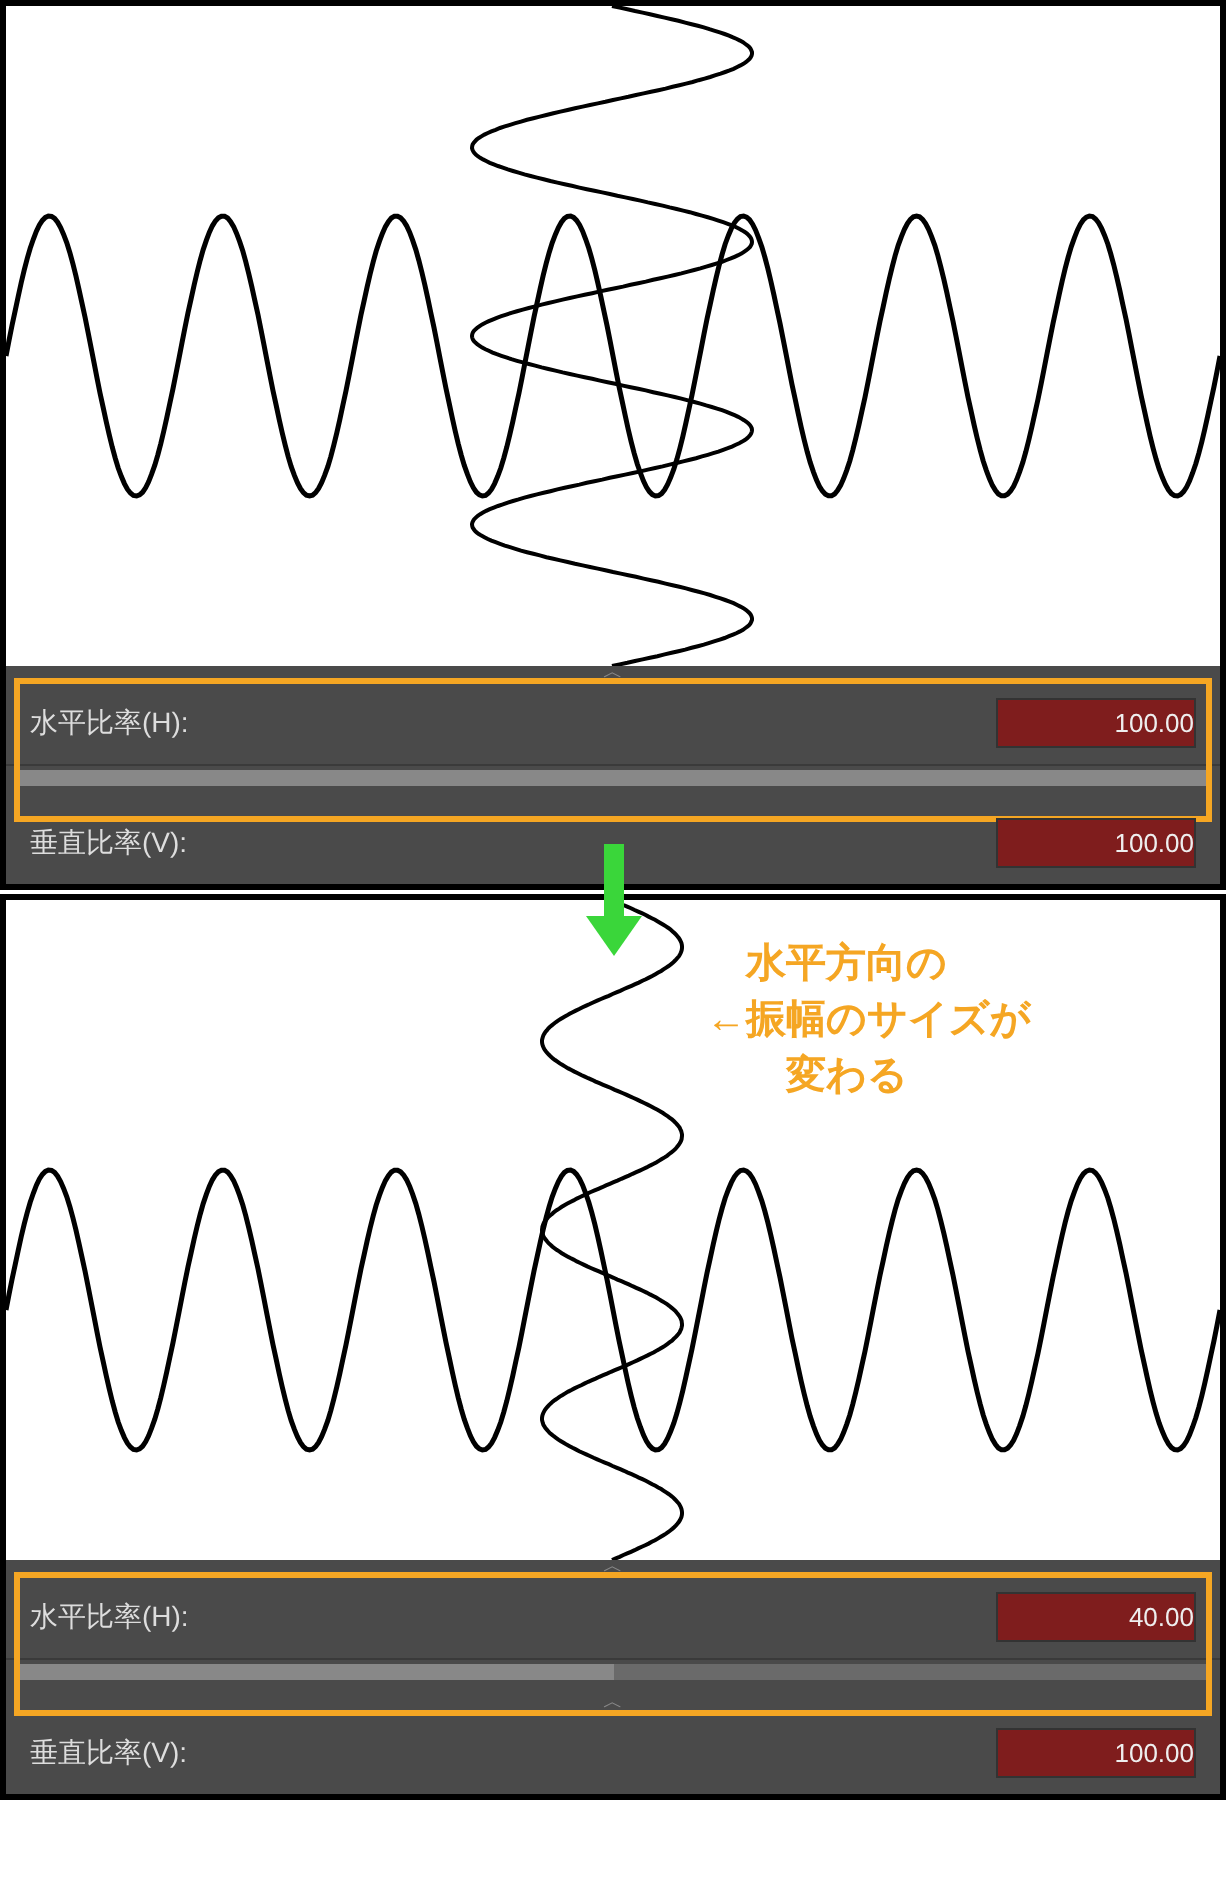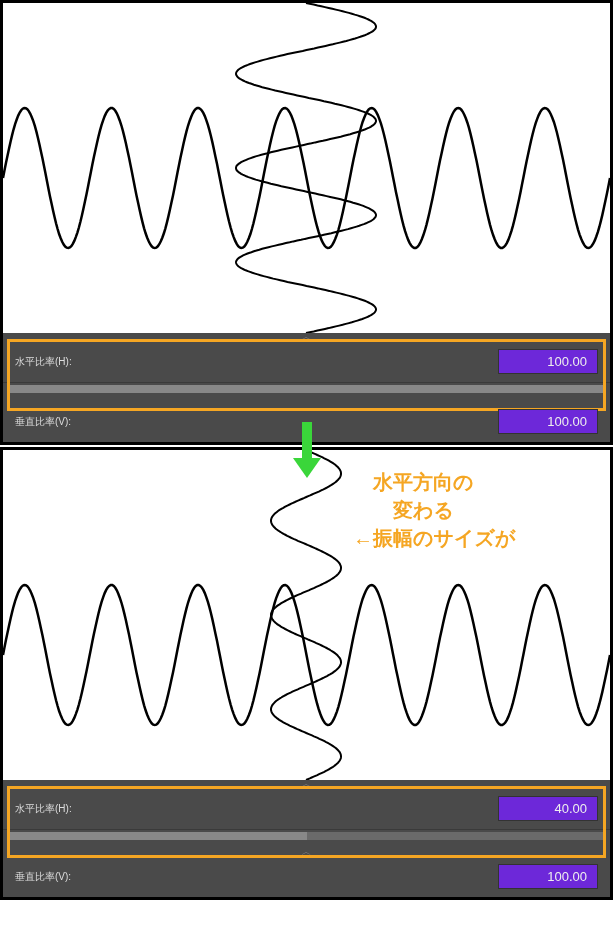--- a/index.html
+++ b/index.html
@@ -32,29 +32,29 @@
   }
   .control-row {
     display: flex;
     align-items: center;
     padding: 8px 12px;
     position: relative;
     border-bottom: 1px solid #3a3a3a;
   }
   .control-label {
     color: #ddd;
-    font-size: 10px;
+    font-size: 14px;
     flex: 0 0 auto;
   }
   .control-value-box {
     margin-left: auto;
-    background: #6d28d9;
+    background: #7f1d1d;
     border: 1px solid #333;
     color: #eee;
-    padding: 4px 10px;
+    padding: 4px 0;
     text-align: right;
     min-width: 100px;
     font-size: 13px;
   }
   .slider-bar {
     height: 8px;
     background: #6a6a6a;
     margin: 2px 4px 8px 4px;
     position: relative;
   }
@@ -132,22 +132,22 @@
 </div>
 
 <div class="panel" style="position:relative;">
   <div class="wave-area">
     <svg viewBox="0 0 607 330">
       <path id="hwave-bot" stroke="#000" stroke-width="2.5" fill="none" d="M0.0 205.0 L1.5 197.3 L3.0 189.7 L4.6 182.3 L6.1 175.2 L7.6 168.4 L9.1 162.1 L10.6 156.3 L12.1 151.1 L13.7 146.5 L15.2 142.6 L16.7 139.5 L18.2 137.2 L19.7 135.7 L21.2 135.0 L22.8 135.2 L24.3 136.2 L25.8 138.1 L27.3 140.8 L28.8 144.2 L30.4 148.4 L31.9 153.2 L33.4 158.7 L34.9 164.7 L36.4 171.3 L37.9 178.2 L39.5 185.5 L41.0 193.0 L42.5 200.6 L44.0 208.3 L45.5 216.0 L47.0 223.5 L48.6 230.8 L50.1 237.8 L51.6 244.3 L53.1 250.5 L54.6 256.0 L56.1 261.0 L57.7 265.3 L59.2 268.8 L60.7 271.6 L62.2 273.5 L63.7 274.7 L65.3 275.0 L66.8 274.4 L68.3 273.1 L69.8 270.9 L71.3 267.9 L72.8 264.1 L74.4 259.6 L75.9 254.5 L77.4 248.8 L78.9 242.5 L80.4 235.8 L81.9 228.7 L83.5 221.3 L85.0 213.8 L86.5 206.1 L88.0 198.4 L89.5 190.8 L91.0 183.4 L92.6 176.2 L94.1 169.4 L95.6 163.0 L97.1 157.1 L98.6 151.8 L100.2 147.1 L101.7 143.1 L103.2 139.9 L104.7 137.5 L106.2 135.9 L107.7 135.1 L109.3 135.1 L110.8 136.0 L112.3 137.8 L113.8 140.3 L115.3 143.7 L116.8 147.7 L118.4 152.5 L119.9 157.9 L121.4 163.9 L122.9 170.3 L124.4 177.2 L126.0 184.4 L127.5 191.9 L129.0 199.5 L130.5 207.2 L132.0 214.9 L133.5 222.4 L135.1 229.7 L136.6 236.8 L138.1 243.4 L139.6 249.6 L141.1 255.3 L142.6 260.3 L144.2 264.7 L145.7 268.3 L147.2 271.2 L148.7 273.3 L150.2 274.6 L151.8 275.0 L153.3 274.6 L154.8 273.3 L156.3 271.2 L157.8 268.3 L159.3 264.7 L160.9 260.3 L162.4 255.3 L163.9 249.6 L165.4 243.4 L166.9 236.8 L168.4 229.7 L170.0 222.4 L171.5 214.9 L173.0 207.2 L174.5 199.5 L176.0 191.9 L177.5 184.4 L179.1 177.2 L180.6 170.3 L182.1 163.9 L183.6 157.9 L185.1 152.5 L186.7 147.7 L188.2 143.7 L189.7 140.3 L191.2 137.8 L192.7 136.0 L194.2 135.1 L195.8 135.1 L197.3 135.9 L198.8 137.5 L200.3 139.9 L201.8 143.1 L203.3 147.1 L204.9 151.8 L206.4 157.1 L207.9 163.0 L209.4 169.4 L210.9 176.2 L212.4 183.4 L214.0 190.8 L215.5 198.4 L217.0 206.1 L218.5 213.8 L220.0 221.3 L221.6 228.7 L223.1 235.8 L224.6 242.5 L226.1 248.8 L227.6 254.5 L229.1 259.6 L230.7 264.1 L232.2 267.9 L233.7 270.9 L235.2 273.1 L236.7 274.4 L238.2 275.0 L239.8 274.7 L241.3 273.5 L242.8 271.6 L244.3 268.8 L245.8 265.3 L247.4 261.0 L248.9 256.0 L250.4 250.5 L251.9 244.3 L253.4 237.8 L254.9 230.8 L256.5 223.5 L258.0 216.0 L259.5 208.3 L261.0 200.6 L262.5 193.0 L264.0 185.5 L265.6 178.2 L267.1 171.3 L268.6 164.7 L270.1 158.7 L271.6 153.2 L273.1 148.4 L274.7 144.2 L276.2 140.8 L277.7 138.1 L279.2 136.2 L280.7 135.2 L282.3 135.0 L283.8 135.7 L285.3 137.2 L286.8 139.5 L288.3 142.6 L289.8 146.5 L291.4 151.1 L292.9 156.3 L294.4 162.1 L295.9 168.4 L297.4 175.2 L298.9 182.3 L300.5 189.7 L302.0 197.3 L303.5 205.0 L305.0 212.7 L306.5 220.3 L308.1 227.7 L309.6 234.8 L311.1 241.6 L312.6 247.9 L314.1 253.7 L315.6 258.9 L317.2 263.5 L318.7 267.4 L320.2 270.5 L321.7 272.8 L323.2 274.3 L324.7 275.0 L326.3 274.8 L327.8 273.8 L329.3 271.9 L330.8 269.2 L332.3 265.8 L333.9 261.6 L335.4 256.8 L336.9 251.3 L338.4 245.3 L339.9 238.7 L341.4 231.8 L343.0 224.5 L344.5 217.0 L346.0 209.4 L347.5 201.7 L349.0 194.0 L350.5 186.5 L352.1 179.2 L353.6 172.2 L355.1 165.7 L356.6 159.5 L358.1 154.0 L359.6 149.0 L361.2 144.7 L362.7 141.2 L364.2 138.4 L365.7 136.5 L367.2 135.3 L368.8 135.0 L370.3 135.6 L371.8 136.9 L373.3 139.1 L374.8 142.1 L376.3 145.9 L377.9 150.4 L379.4 155.5 L380.9 161.2 L382.4 167.5 L383.9 174.2 L385.4 181.3 L387.0 188.7 L388.5 196.2 L390.0 203.9 L391.5 211.6 L393.0 219.2 L394.6 226.6 L396.1 233.8 L397.6 240.6 L399.1 247.0 L400.6 252.9 L402.1 258.2 L403.7 262.9 L405.2 266.9 L406.7 270.1 L408.2 272.5 L409.7 274.1 L411.2 274.9 L412.8 274.9 L414.3 274.0 L415.8 272.2 L417.3 269.7 L418.8 266.3 L420.3 262.3 L421.9 257.5 L423.4 252.1 L424.9 246.1 L426.4 239.7 L427.9 232.8 L429.5 225.6 L431.0 218.1 L432.5 210.5 L434.0 202.8 L435.5 195.1 L437.0 187.6 L438.6 180.3 L440.1 173.2 L441.6 166.6 L443.1 160.4 L444.6 154.7 L446.1 149.7 L447.7 145.3 L449.2 141.7 L450.7 138.8 L452.2 136.7 L453.7 135.4 L455.3 135.0 L456.8 135.4 L458.3 136.7 L459.8 138.8 L461.3 141.7 L462.8 145.3 L464.4 149.7 L465.9 154.7 L467.4 160.4 L468.9 166.6 L470.4 173.2 L471.9 180.3 L473.5 187.6 L475.0 195.1 L476.5 202.8 L478.0 210.5 L479.5 218.1 L481.0 225.6 L482.6 232.8 L484.1 239.7 L485.6 246.1 L487.1 252.1 L488.6 257.5 L490.2 262.3 L491.7 266.3 L493.2 269.7 L494.7 272.2 L496.2 274.0 L497.7 274.9 L499.3 274.9 L500.8 274.1 L502.3 272.5 L503.8 270.1 L505.3 266.9 L506.8 262.9 L508.4 258.2 L509.9 252.9 L511.4 247.0 L512.9 240.6 L514.4 233.8 L516.0 226.6 L517.5 219.2 L519.0 211.6 L520.5 203.9 L522.0 196.2 L523.5 188.7 L525.1 181.3 L526.6 174.2 L528.1 167.5 L529.6 161.2 L531.1 155.5 L532.6 150.4 L534.2 145.9 L535.7 142.1 L537.2 139.1 L538.7 136.9 L540.2 135.6 L541.7 135.0 L543.3 135.3 L544.8 136.5 L546.3 138.4 L547.8 141.2 L549.3 144.7 L550.9 149.0 L552.4 154.0 L553.9 159.5 L555.4 165.7 L556.9 172.2 L558.4 179.2 L560.0 186.5 L561.5 194.0 L563.0 201.7 L564.5 209.4 L566.0 217.0 L567.5 224.5 L569.1 231.8 L570.6 238.7 L572.1 245.3 L573.6 251.3 L575.1 256.8 L576.6 261.6 L578.2 265.8 L579.7 269.2 L581.2 271.9 L582.7 273.8 L584.2 274.8 L585.8 275.0 L587.3 274.3 L588.8 272.8 L590.3 270.5 L591.8 267.4 L593.3 263.5 L594.9 258.9 L596.4 253.7 L597.9 247.9 L599.4 241.6 L600.9 234.8 L602.4 227.7 L604.0 220.3 L605.5 212.7 L607.0 205.0 "></path>
       <path id="vwave-bot" stroke="#000" stroke-width="2" fill="none" d="M303.0 0.0 L304.9 0.8 L306.8 1.6 L308.7 2.5 L310.6 3.3 L312.5 4.1 L314.3 5.0 L316.1 5.8 L317.9 6.6 L319.6 7.4 L321.3 8.3 L322.9 9.1 L324.5 9.9 L325.9 10.7 L327.4 11.6 L328.7 12.4 L330.0 13.2 L331.2 14.0 L332.3 14.8 L333.3 15.7 L334.2 16.5 L335.0 17.3 L335.7 18.1 L336.4 19.0 L336.9 19.8 L337.3 20.6 L337.7 21.4 L337.9 22.3 L338.0 23.1 L338.0 23.9 L337.9 24.8 L337.7 25.6 L337.4 26.4 L337.0 27.2 L336.5 28.1 L335.8 28.9 L335.1 29.7 L334.3 30.5 L333.4 31.4 L332.4 32.2 L331.3 33.0 L330.1 33.8 L328.9 34.6 L327.6 35.5 L326.1 36.3 L324.7 37.1 L323.1 38.0 L321.5 38.8 L319.9 39.6 L318.2 40.4 L316.4 41.3 L314.6 42.1 L312.8 42.9 L310.9 43.7 L309.0 44.5 L307.1 45.4 L305.2 46.2 L303.3 47.0 L301.4 47.9 L299.4 48.7 L297.5 49.5 L295.6 50.3 L293.8 51.1 L291.9 52.0 L290.1 52.8 L288.3 53.6 L286.6 54.5 L284.9 55.3 L283.3 56.1 L281.8 56.9 L280.3 57.8 L278.8 58.6 L277.5 59.4 L276.2 60.2 L275.0 61.0 L273.9 61.9 L272.9 62.7 L271.9 63.5 L271.1 64.3 L270.4 65.2 L269.7 66.0 L269.2 66.8 L268.7 67.7 L268.4 68.5 L268.2 69.3 L268.0 70.1 L268.0 71.0 L268.1 71.8 L268.3 72.6 L268.6 73.4 L269.0 74.3 L269.5 75.1 L270.1 75.9 L270.8 76.7 L271.6 77.5 L272.5 78.4 L273.4 79.2 L274.5 80.0 L275.7 80.8 L276.9 81.7 L278.3 82.5 L279.6 83.3 L281.1 84.2 L282.7 85.0 L284.2 85.8 L285.9 86.6 L287.6 87.5 L289.4 88.3 L291.1 89.1 L293.0 89.9 L294.8 90.8 L296.7 91.6 L298.6 92.4 L300.5 93.2 L302.5 94.0 L304.4 94.9 L306.3 95.7 L308.2 96.5 L310.1 97.3 L312.0 98.2 L313.8 99.0 L315.6 99.8 L317.4 100.7 L319.1 101.5 L320.8 102.3 L322.4 103.1 L324.0 104.0 L325.5 104.8 L327.0 105.6 L328.3 106.4 L329.6 107.3 L330.8 108.1 L331.9 108.9 L333.0 109.7 L333.9 110.5 L334.8 111.4 L335.5 112.2 L336.2 113.0 L336.8 113.8 L337.2 114.7 L337.6 115.5 L337.8 116.3 L338.0 117.2 L338.0 118.0 L337.9 118.8 L337.8 119.6 L337.5 120.5 L337.1 121.3 L336.6 122.1 L336.0 122.9 L335.3 123.8 L334.6 124.6 L333.7 125.4 L332.7 126.2 L331.6 127.0 L330.5 127.9 L329.3 128.7 L327.9 129.5 L326.6 130.3 L325.1 131.2 L323.6 132.0 L322.0 132.8 L320.3 133.7 L318.6 134.5 L316.9 135.3 L315.1 136.1 L313.3 136.9 L311.4 137.8 L309.6 138.6 L307.7 139.4 L305.7 140.3 L303.8 141.1 L301.9 141.9 L300.0 142.7 L298.1 143.6 L296.2 144.4 L294.3 145.2 L292.4 146.0 L290.6 146.8 L288.8 147.7 L287.1 148.5 L285.4 149.3 L283.8 150.2 L282.2 151.0 L280.7 151.8 L279.2 152.6 L277.9 153.4 L276.6 154.3 L275.3 155.1 L274.2 155.9 L273.2 156.8 L272.2 157.6 L271.3 158.4 L270.6 159.2 L269.9 160.1 L269.3 160.9 L268.8 161.7 L268.5 162.5 L268.2 163.3 L268.1 164.2 L268.0 165.0 L268.1 165.8 L268.2 166.7 L268.5 167.5 L268.8 168.3 L269.3 169.1 L269.9 169.9 L270.6 170.8 L271.3 171.6 L272.2 172.4 L273.2 173.3 L274.2 174.1 L275.3 174.9 L276.6 175.7 L277.9 176.6 L279.2 177.4 L280.7 178.2 L282.2 179.0 L283.8 179.8 L285.4 180.7 L287.1 181.5 L288.8 182.3 L290.6 183.2 L292.4 184.0 L294.3 184.8 L296.2 185.6 L298.1 186.4 L300.0 187.3 L301.9 188.1 L303.8 188.9 L305.7 189.8 L307.7 190.6 L309.6 191.4 L311.4 192.2 L313.3 193.1 L315.1 193.9 L316.9 194.7 L318.6 195.5 L320.3 196.3 L322.0 197.2 L323.6 198.0 L325.1 198.8 L326.6 199.7 L327.9 200.5 L329.3 201.3 L330.5 202.1 L331.6 202.9 L332.7 203.8 L333.7 204.6 L334.6 205.4 L335.3 206.3 L336.0 207.1 L336.6 207.9 L337.1 208.7 L337.5 209.6 L337.8 210.4 L337.9 211.2 L338.0 212.0 L338.0 212.8 L337.8 213.7 L337.6 214.5 L337.2 215.3 L336.8 216.2 L336.2 217.0 L335.5 217.8 L334.8 218.6 L333.9 219.4 L333.0 220.3 L331.9 221.1 L330.8 221.9 L329.6 222.8 L328.3 223.6 L327.0 224.4 L325.5 225.2 L324.0 226.1 L322.4 226.9 L320.8 227.7 L319.1 228.5 L317.4 229.3 L315.6 230.2 L313.8 231.0 L312.0 231.8 L310.1 232.7 L308.2 233.5 L306.3 234.3 L304.4 235.1 L302.5 235.9 L300.5 236.8 L298.6 237.6 L296.7 238.4 L294.8 239.3 L293.0 240.1 L291.1 240.9 L289.4 241.7 L287.6 242.6 L285.9 243.4 L284.2 244.2 L282.7 245.0 L281.1 245.8 L279.6 246.7 L278.3 247.5 L276.9 248.3 L275.7 249.2 L274.5 250.0 L273.4 250.8 L272.5 251.6 L271.6 252.4 L270.8 253.3 L270.1 254.1 L269.5 254.9 L269.0 255.8 L268.6 256.6 L268.3 257.4 L268.1 258.2 L268.0 259.1 L268.0 259.9 L268.2 260.7 L268.4 261.5 L268.7 262.4 L269.2 263.2 L269.7 264.0 L270.4 264.8 L271.1 265.6 L271.9 266.5 L272.9 267.3 L273.9 268.1 L275.0 268.9 L276.2 269.8 L277.5 270.6 L278.8 271.4 L280.3 272.3 L281.8 273.1 L283.3 273.9 L284.9 274.7 L286.6 275.6 L288.3 276.4 L290.1 277.2 L291.9 278.0 L293.8 278.9 L295.6 279.7 L297.5 280.5 L299.4 281.3 L301.4 282.1 L303.3 283.0 L305.2 283.8 L307.1 284.6 L309.0 285.4 L310.9 286.3 L312.8 287.1 L314.6 287.9 L316.4 288.8 L318.2 289.6 L319.9 290.4 L321.5 291.2 L323.1 292.1 L324.7 292.9 L326.1 293.7 L327.6 294.5 L328.9 295.4 L330.1 296.2 L331.3 297.0 L332.4 297.8 L333.4 298.6 L334.3 299.5 L335.1 300.3 L335.8 301.1 L336.5 301.9 L337.0 302.8 L337.4 303.6 L337.7 304.4 L337.9 305.3 L338.0 306.1 L338.0 306.9 L337.9 307.7 L337.7 308.6 L337.3 309.4 L336.9 310.2 L336.4 311.0 L335.7 311.9 L335.0 312.7 L334.2 313.5 L333.3 314.3 L332.3 315.1 L331.2 316.0 L330.0 316.8 L328.7 317.6 L327.4 318.4 L325.9 319.3 L324.5 320.1 L322.9 320.9 L321.3 321.8 L319.6 322.6 L317.9 323.4 L316.1 324.2 L314.3 325.1 L312.5 325.9 L310.6 326.7 L308.7 327.5 L306.8 328.4 L304.9 329.2 L303.0 330.0 "></path>
     </svg>
     <div class="annotation" style="top:18px; left:350px;">
       <div>　水平方向の</div>
+      <div>←振幅のサイズが</div>
       <div>　　変わる</div>
-      <div>←振幅のサイズが</div>
     </div>
   </div>
   <div class="controls" style="position:relative;">
     <div class="caret-row">︿</div>
     <div class="control-row">
       <span class="control-label">水平比率(H):</span>
       <span class="control-value-box">40.00</span>
     </div>
     <div class="slider-bar">
       <div class="slider-fill" id="slider-fill-bot" style="width: 50%;"></div>

